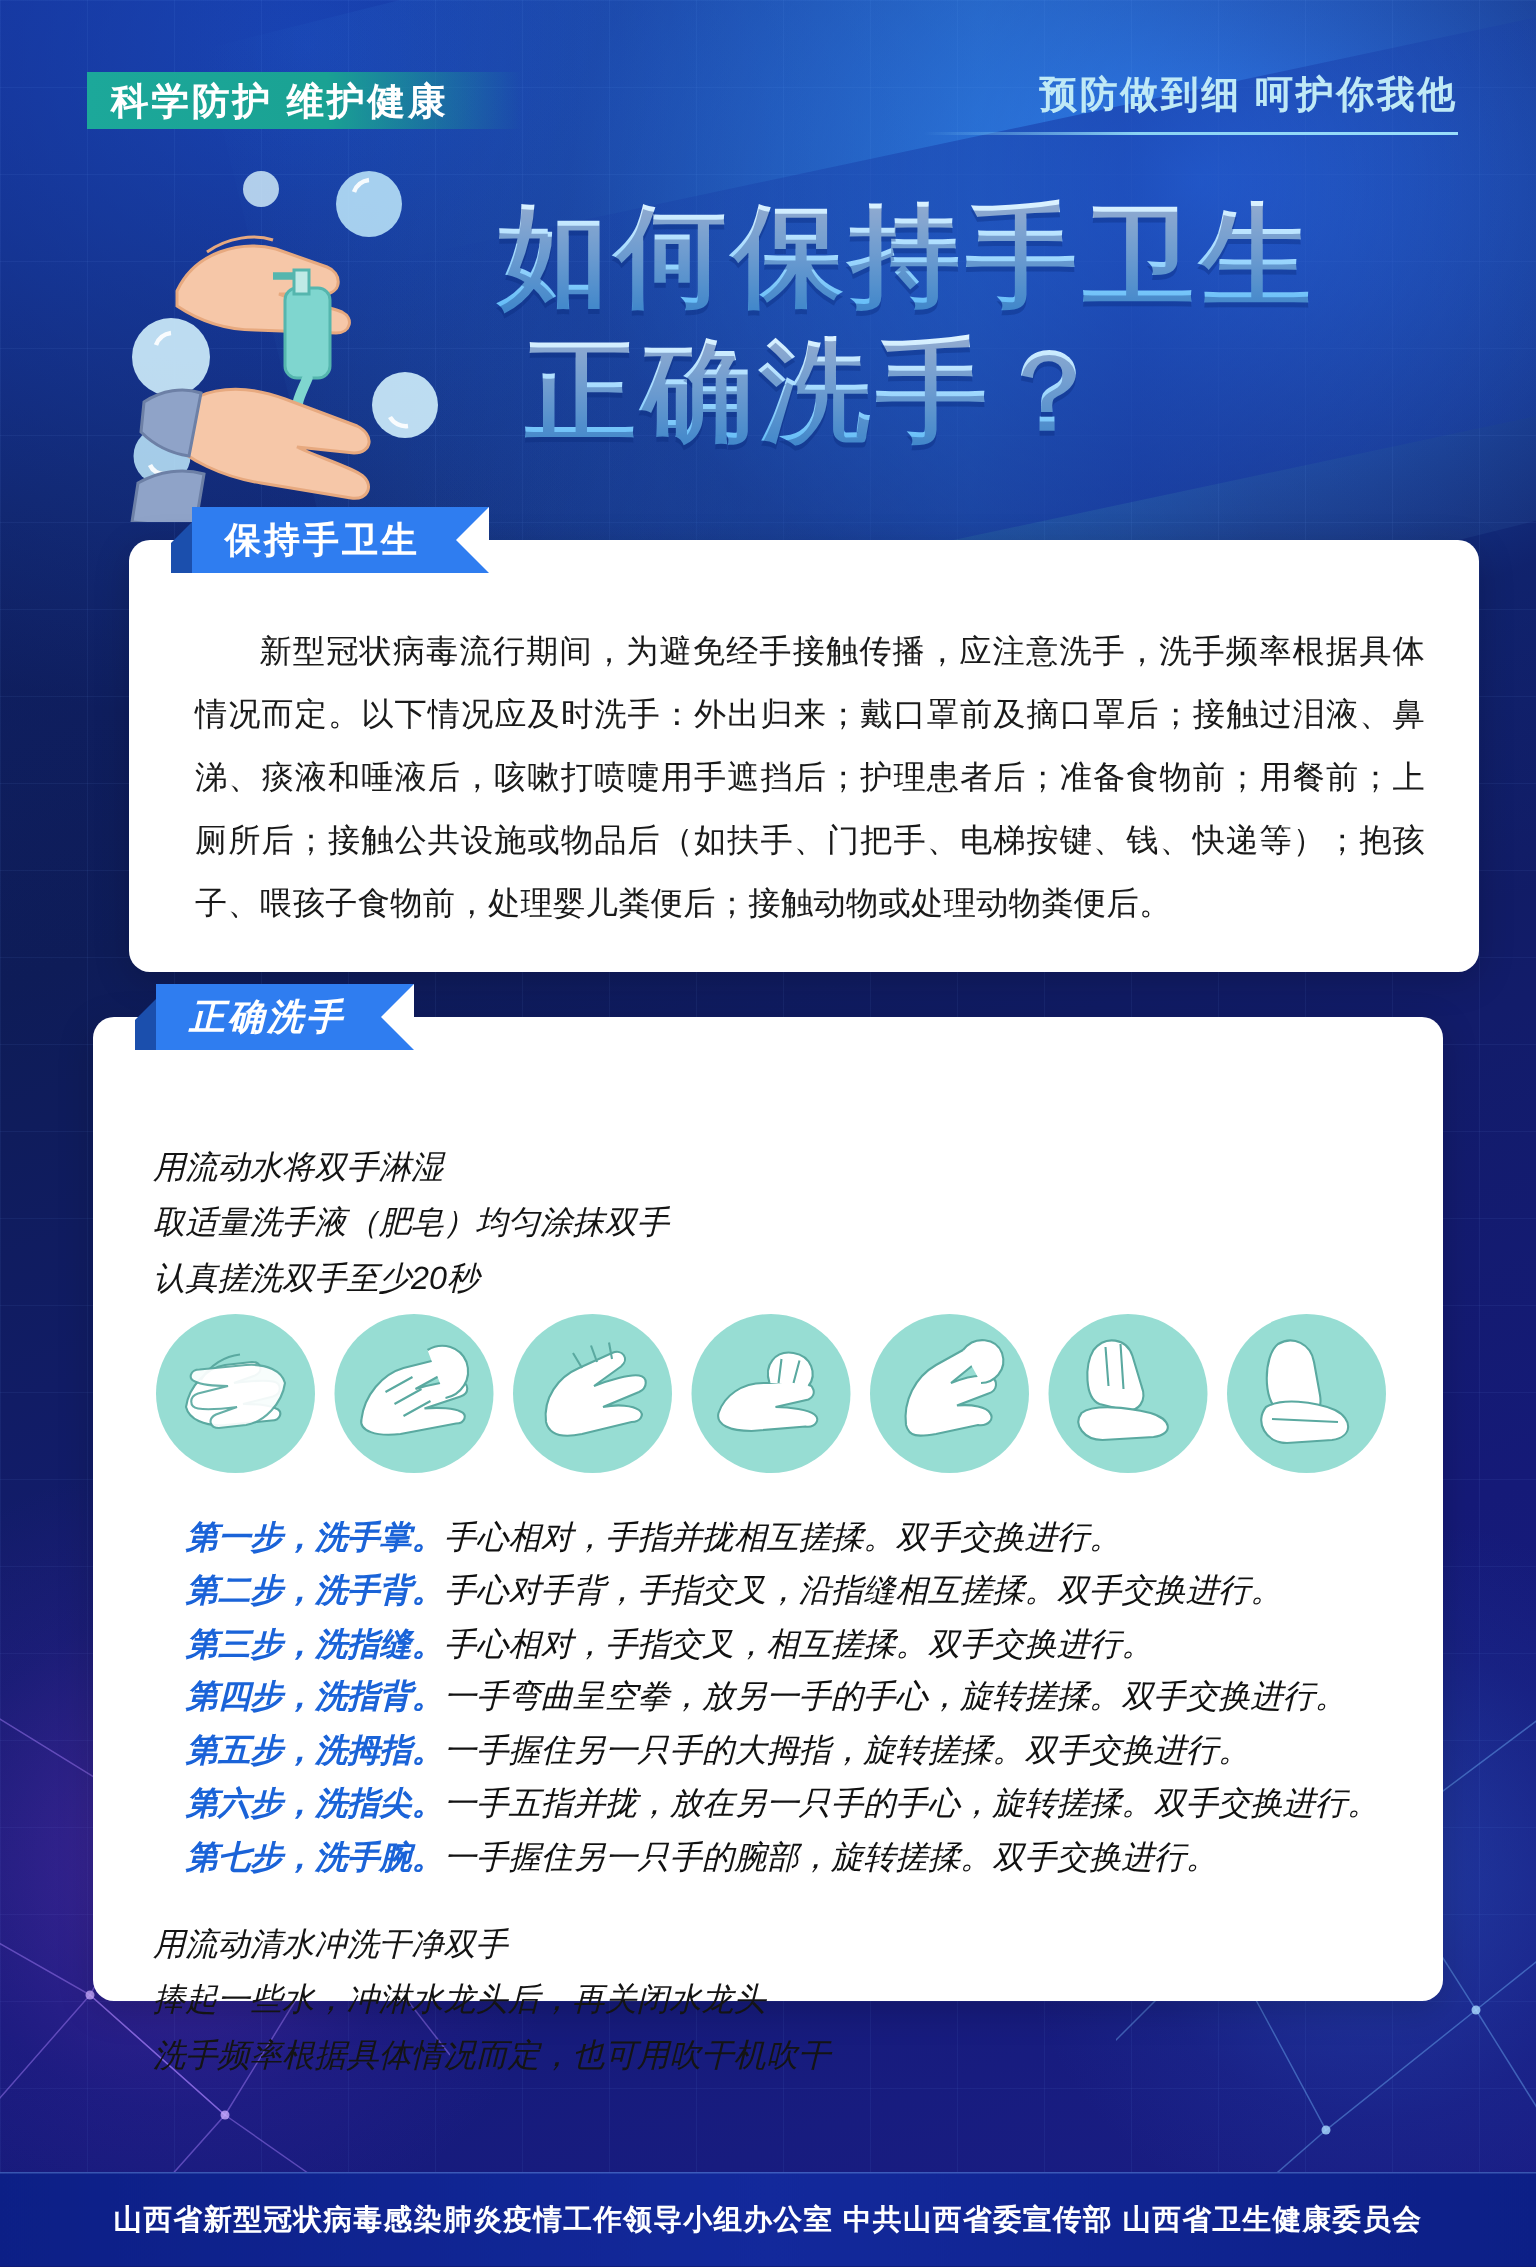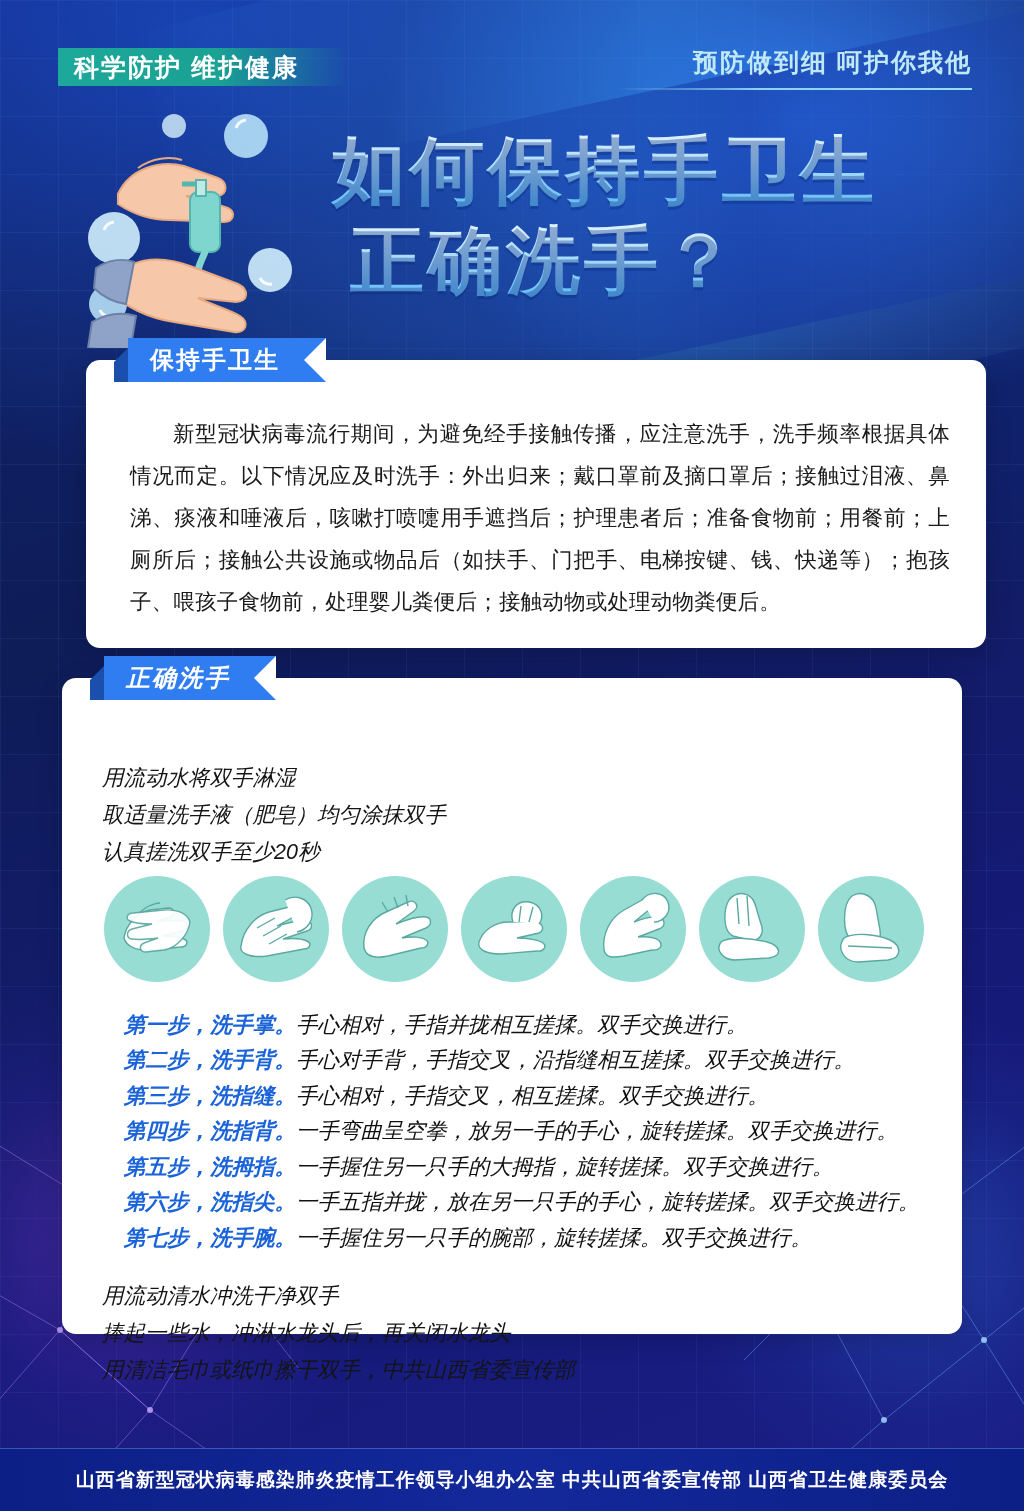--- a/index.html
+++ b/index.html
@@ -509,21 +509,21 @@
         <span class="step-key">第六步，洗指尖。</span><span>一手五指并拢，放在另一只手的手心，旋转搓揉。双手交换进行。</span>
       </div>
       <div class="step-line">
         <span class="step-key">第七步，洗手腕。</span><span>一手握住另一只手的腕部，旋转搓揉。双手交换进行。</span>
       </div>
     </div>
 
     <div class="post-steps">
       <div>用流动清水冲洗干净双手</div>
       <div>捧起一些水，冲淋水龙头后，再关闭水龙头</div>
-      <div>用清洁毛巾或纸巾擦干双手，中共山西省委宣传部</div>
+      <div>洗手频率根据具体情况而定，也可用吹干机吹干</div>
     </div>
   </div>
 
   <div class="footer">
     <div class="footer-inner">山西省新型冠状病毒感染肺炎疫情工作领导小组办公室   中共山西省委宣传部   山西省卫生健康委员会</div>
   </div>
 
 </div>
 
 </body></html>

